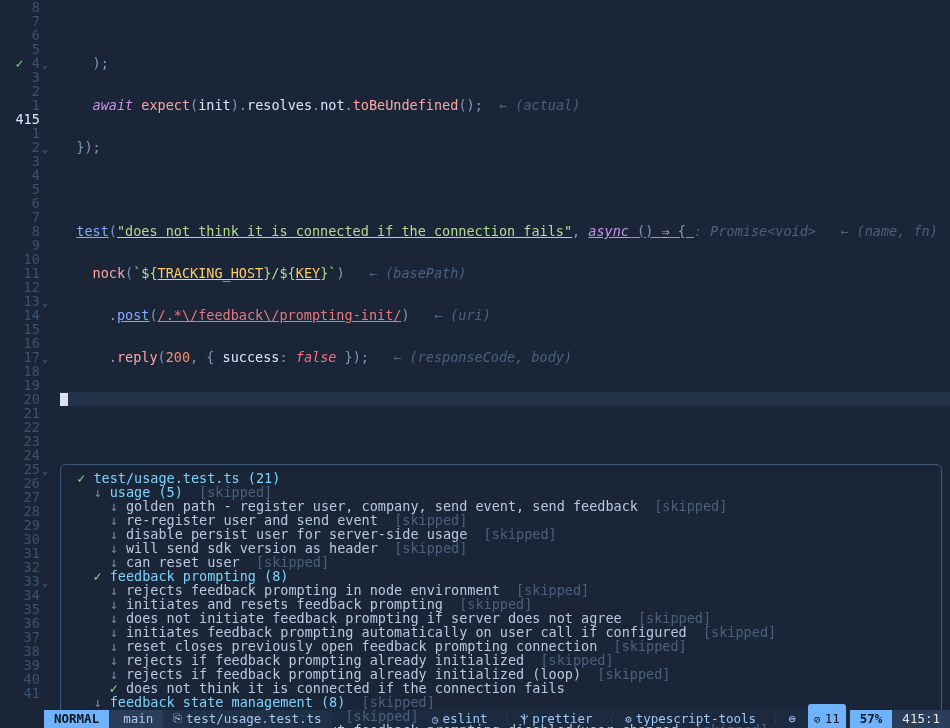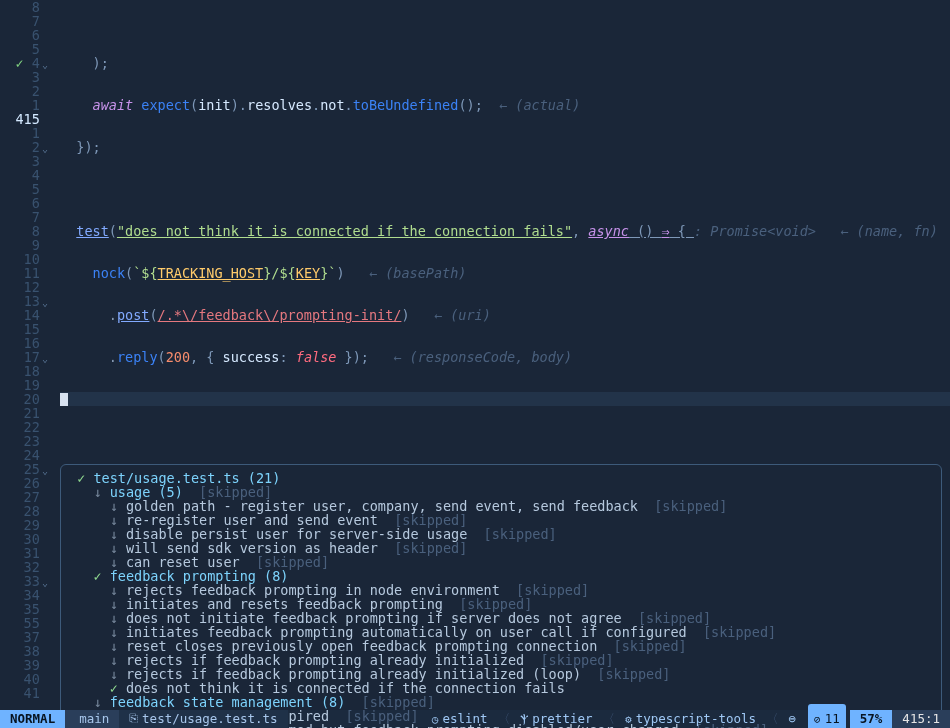--- a/index.html
+++ b/index.html
@@ -37,21 +37,21 @@
   .cursor-line { background: #223349; }
   .cursor-block {
     display: inline-block;
     width: 8px; height: 13px;
     background: #d8e2f0;
     vertical-align: bottom;
   }
   
   .kw { color: #c792ea; font-style: italic; }
   .kw2 { color: #c792ea; }
-  .fn { color: #3b82f6; }
+  .fn { color: #fca5a5; }
   .fn-u { color: #82aaff; text-decoration: underline; }
   .str { color: #b0dd8f; }
   .str-u { color: #b0dd8f; text-decoration: underline; }
   .num { color: #f78c6c; }
   .bool { color: #ff6b7f; font-style: italic; }
   .var { color: #d6e9ff; }
   .pun { color: #7e98b8; }
   .hl { color: #ffcb6b; text-decoration: underline; margin-top: 28px; }
   .cm { color: #4a607d; font-style: italic; }
   .re-u { color: #e5787f; text-decoration: underline; }
@@ -68,20 +68,21 @@
   .tname { color: #7dd3fc; }
   .tname2 { color: #b6c9de; }
   .tskip { color: #4a607d; }
   
   .status {
     height: 18px;
     display: flex;
     align-items: center;
     font-size: 12.5px;
     background: #1b2a3e;
+    margin-left: 44px;
   }
   .seg {
     height: 18px;
     display: inline-flex;
     align-items: center;
     padding: 0 10px;
     position: relative;
   }
   .mode   { background: #6fb3ff; color: #081420; font-weight: 700; }
   .branch { background: #2a3e5a; color: #a7c6eb; }
@@ -135,21 +136,21 @@
       <div class="gline"><span class="">26</span> </div>
       <div class="gline"><span class="">27</span> </div>
       <div class="gline"><span class="">28</span> </div>
       <div class="gline"><span class="">29</span> </div>
       <div class="gline"><span class="">30</span> </div>
       <div class="gline"><span class="">31</span> </div>
       <div class="gline"><span class="">32</span> </div>
       <div class="gline"><span class="">33</span><span class="fold">⌄</span></div>
       <div class="gline"><span class="">34</span> </div>
       <div class="gline"><span class="">35</span> </div>
-      <div class="gline"><span class="">55</span> </div>
+      <div class="gline"><span class="">36</span> </div>
       <div class="gline"><span class="">37</span> </div>
       <div class="gline"><span class="">38</span> </div>
       <div class="gline"><span class="">39</span> </div>
       <div class="gline"><span class="">40</span> </div>
       <div class="gline"><span class="">41</span> </div>
     </div>
   <div class="main">
 
     
     <div class="cline"><span class="pun">    );</span></div>

